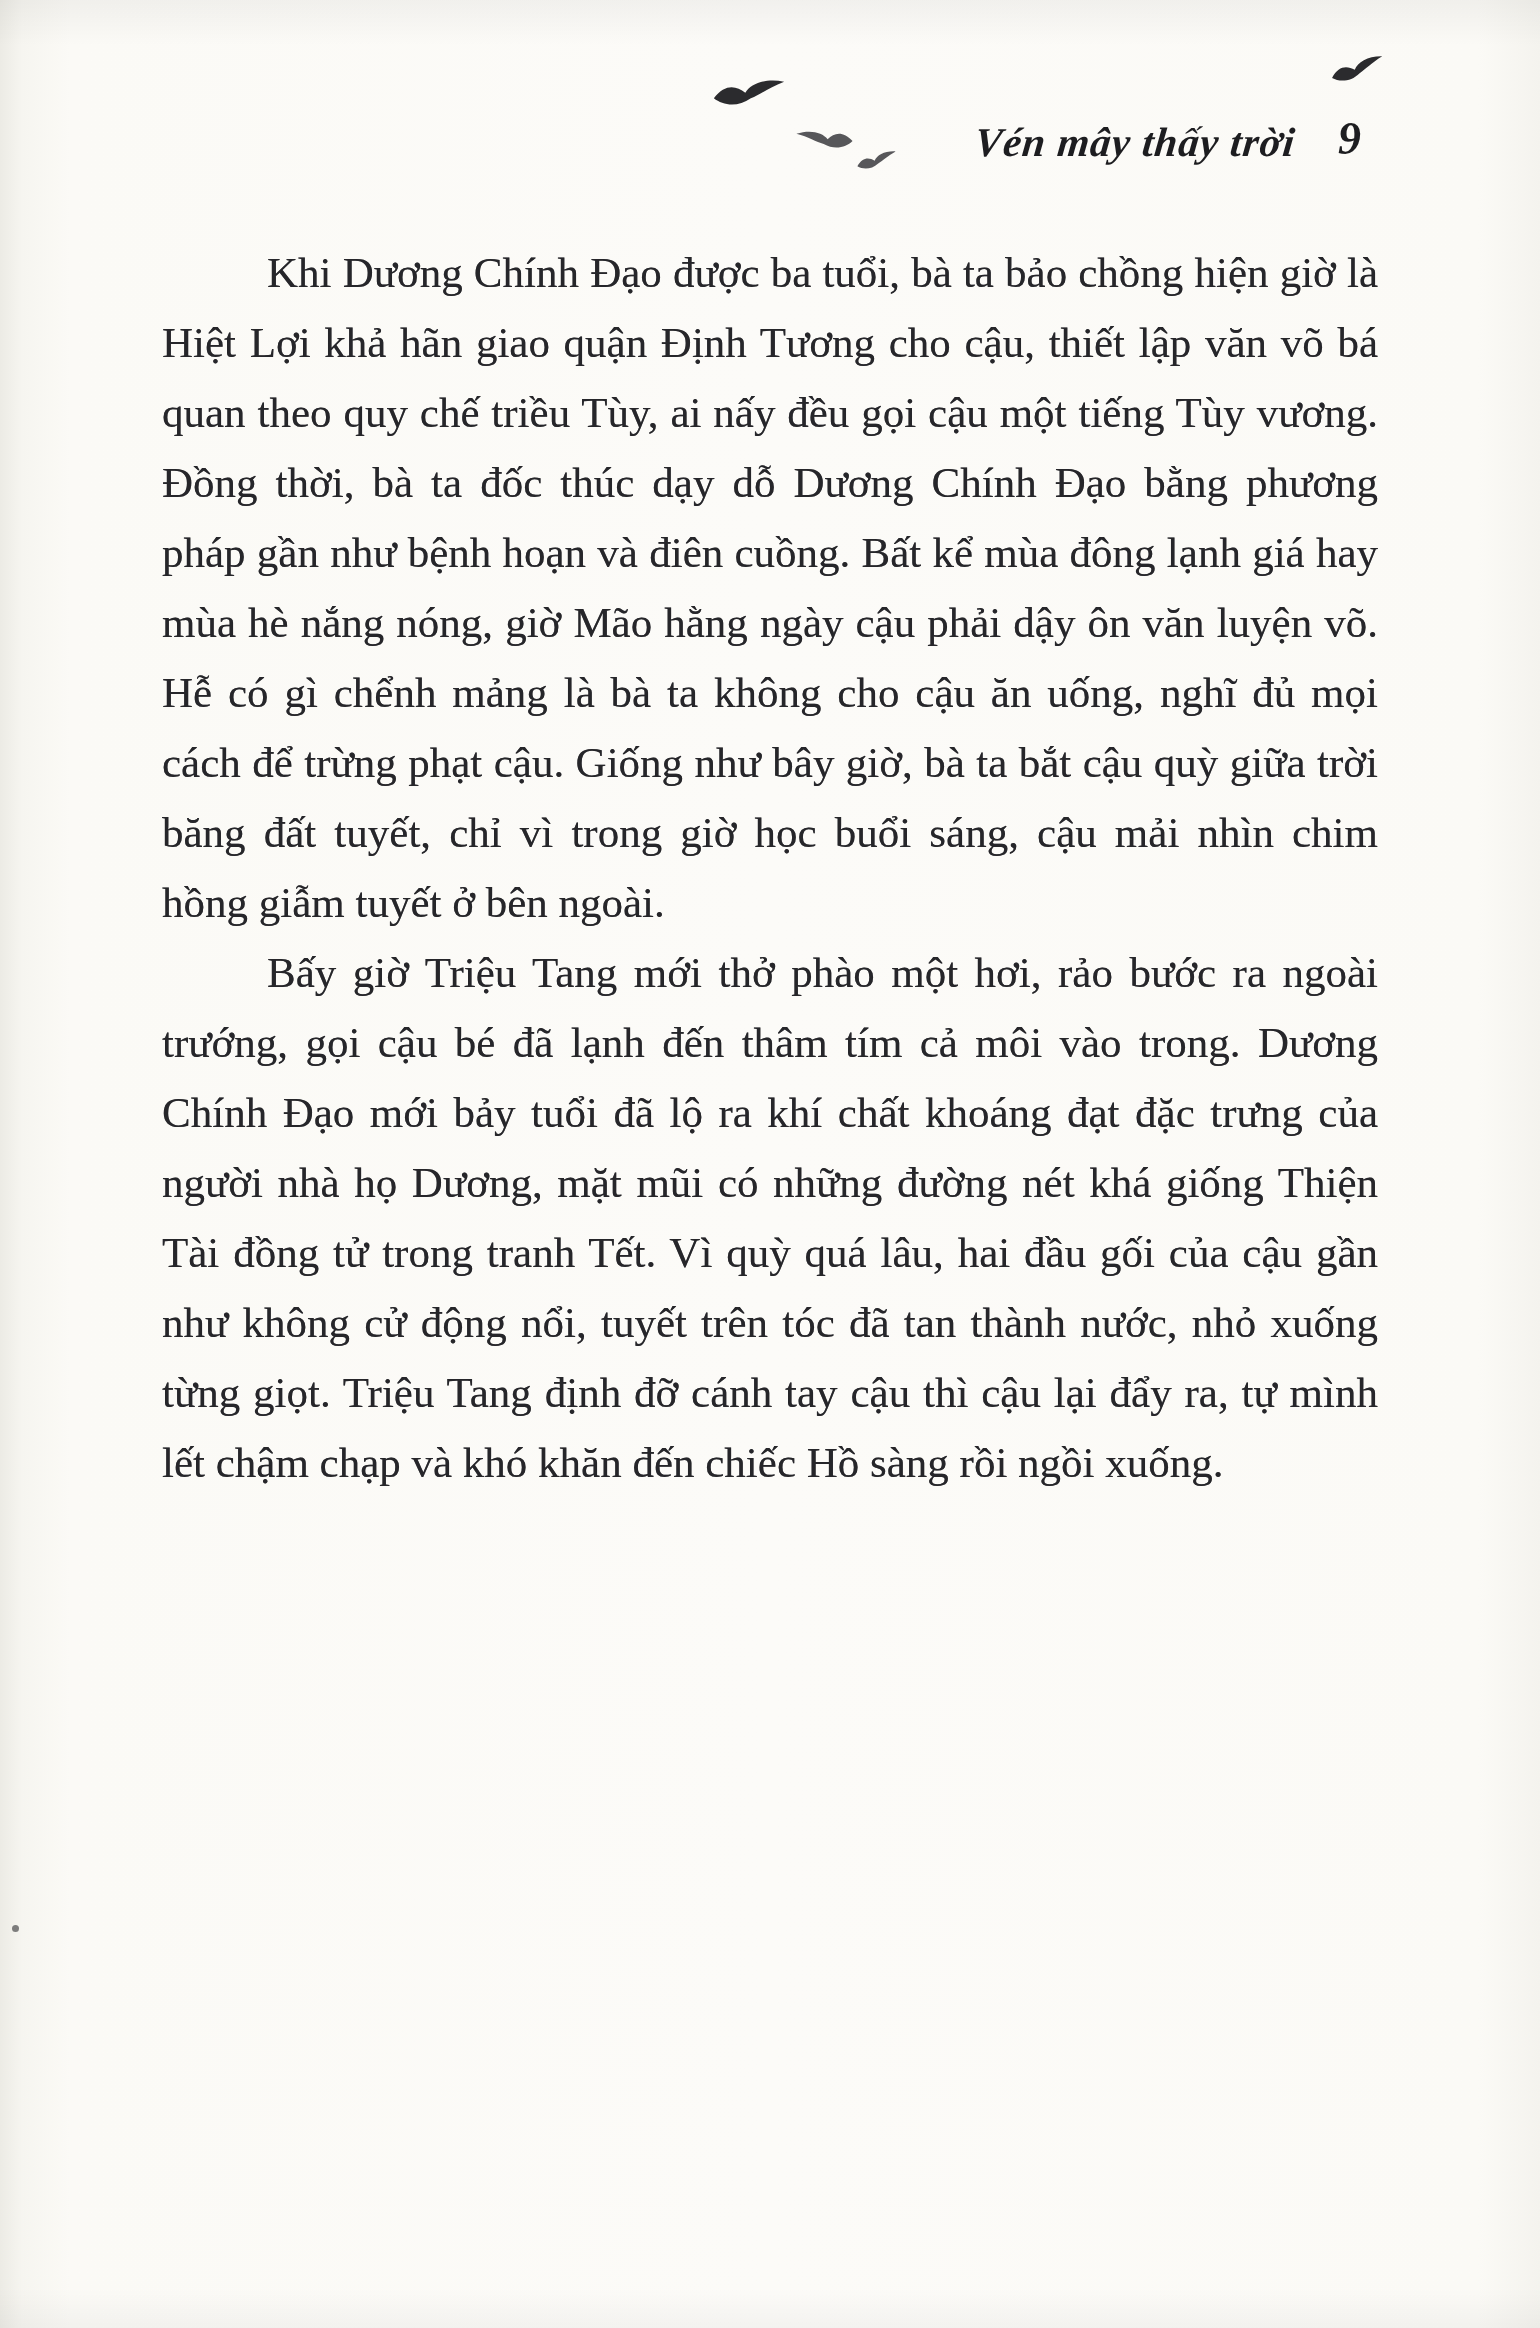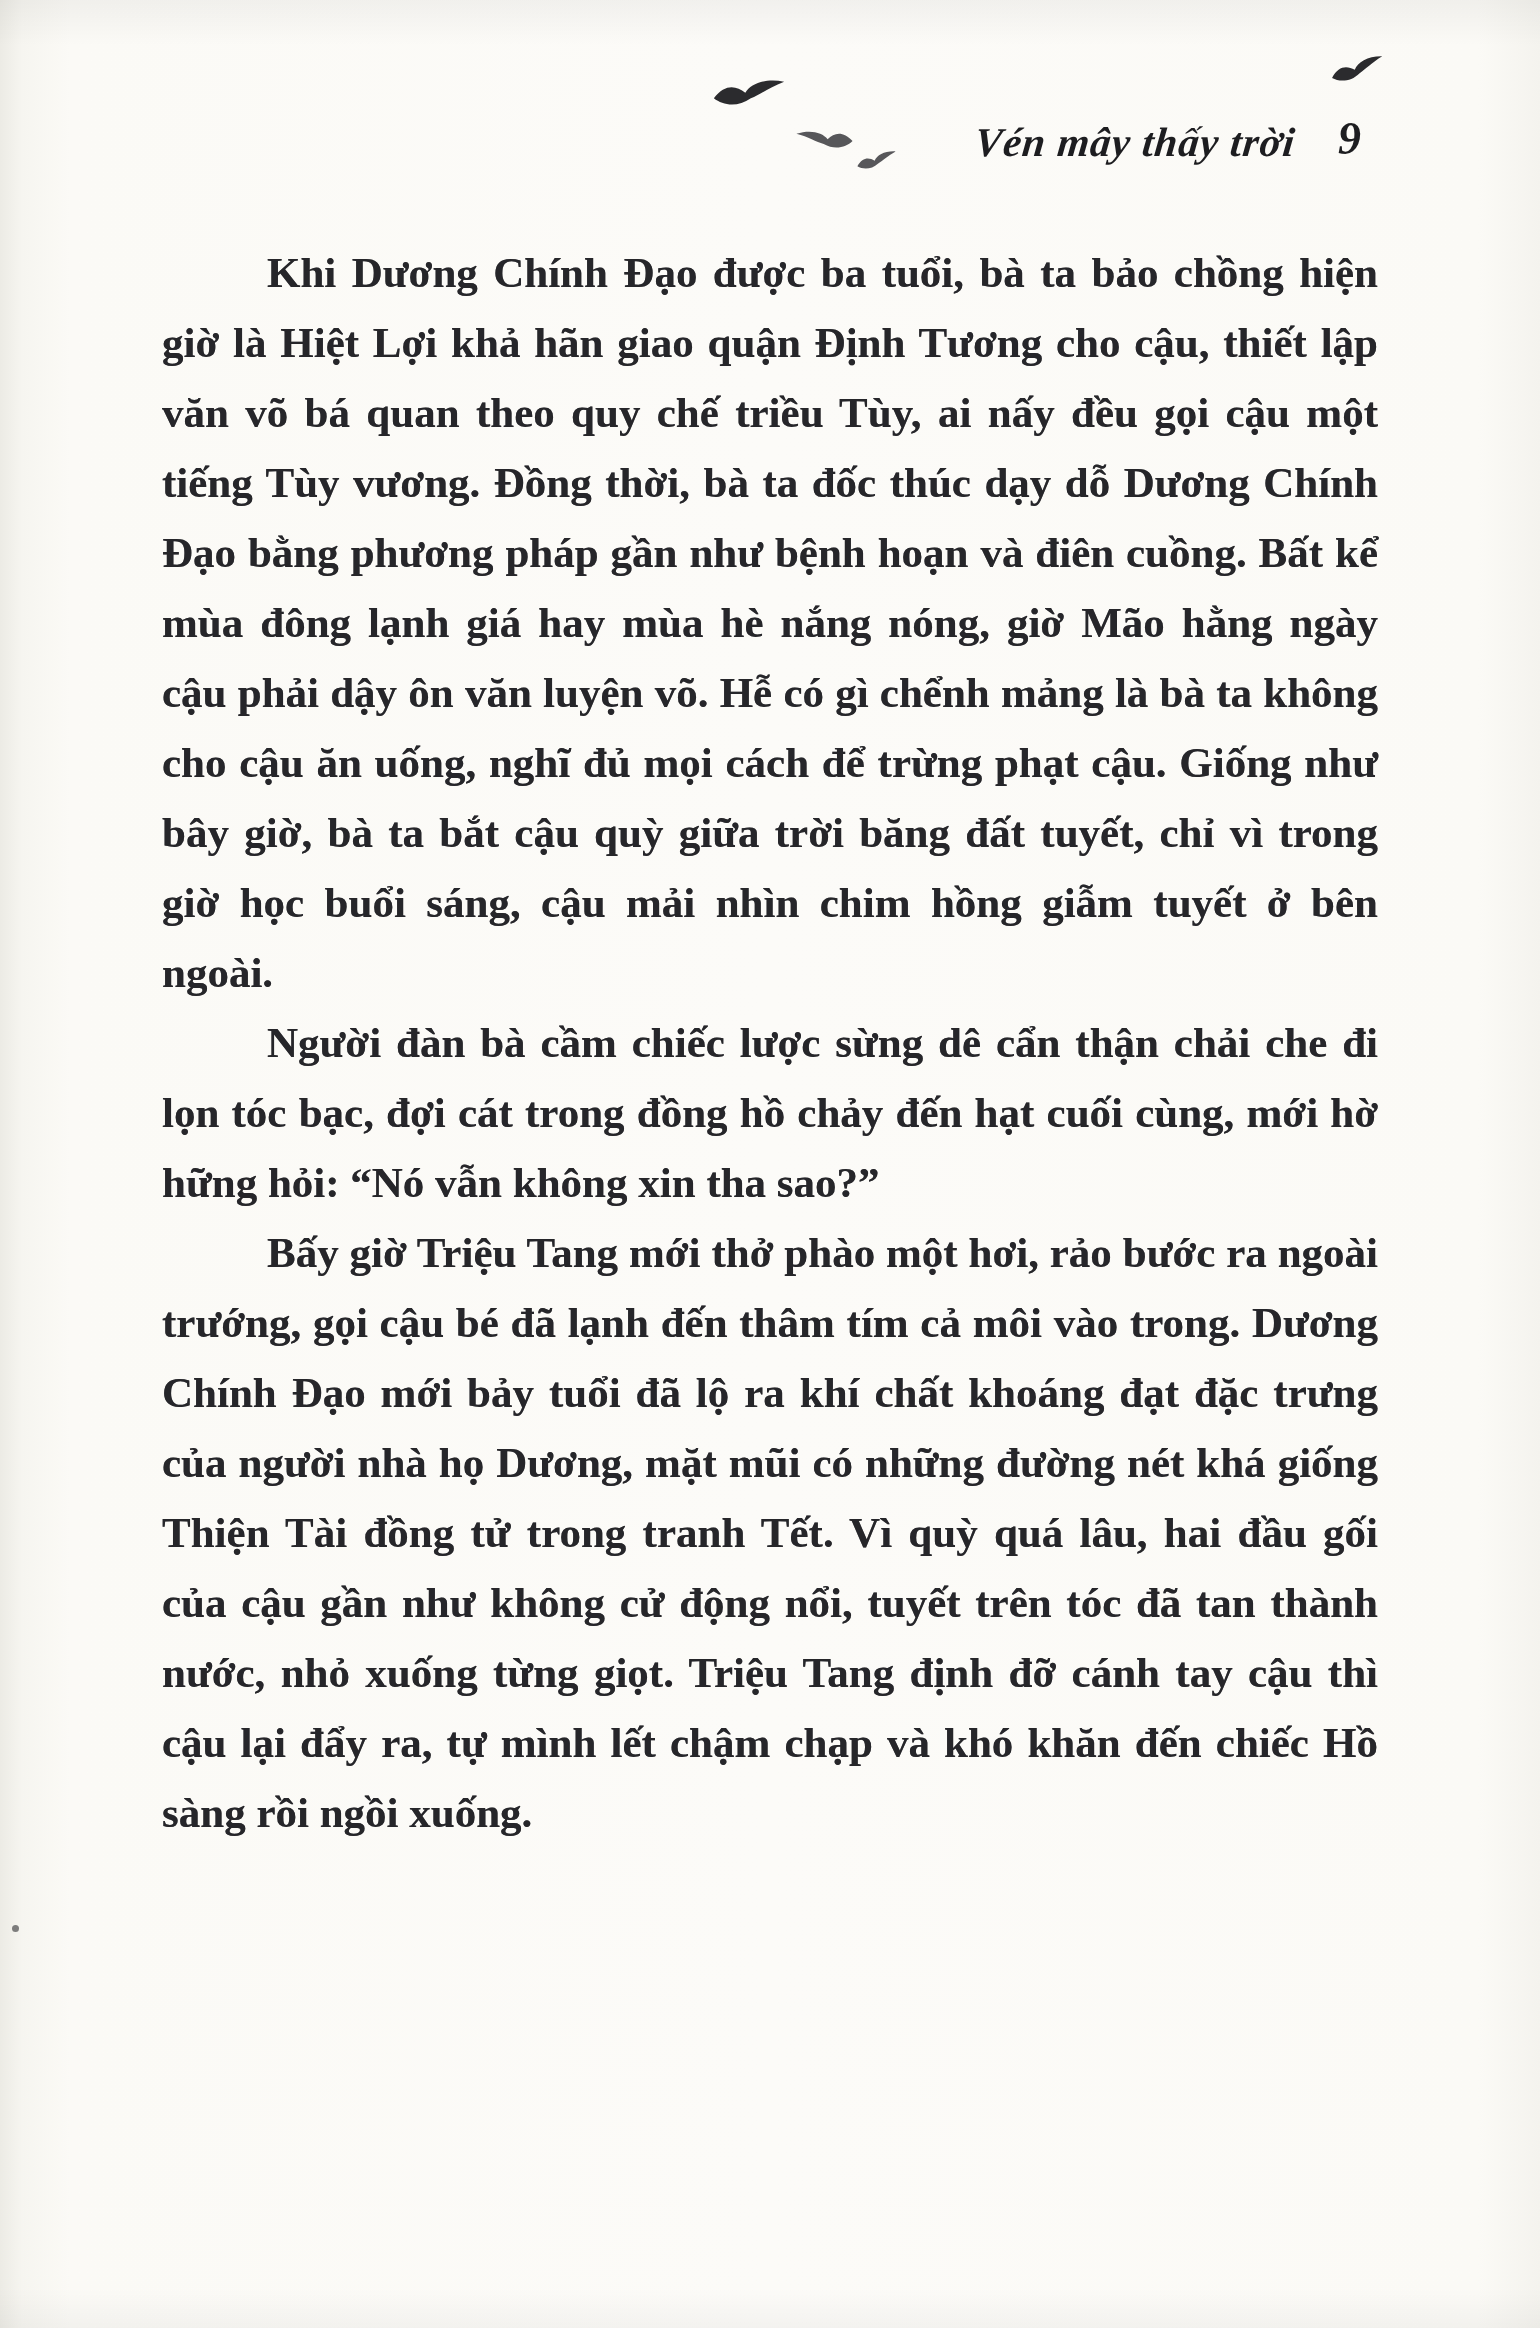--- a/index.html
+++ b/index.html
@@ -63,21 +63,20 @@
   }
   .body-text {
     position: absolute;
     top: 238px;
     left: 162px;
     width: 1216px;
     font-size: 43px;
     line-height: 70px;
     text-align: justify;
     text-shadow: 0 0 0.6px rgba(20,20,25,0.55);
-    font-weight: bold;
   }
   .body-text p {
     margin: 0;
     text-indent: 105px;
   }
   .speck {
     position: absolute;
     width: 7px;
     height: 7px;
     border-radius: 50%;
@@ -109,19 +108,18 @@
     <svg viewBox="0 0 40 20" xmlns="http://www.w3.org/2000/svg">
       <path d="M1 11 C7 3 13 4 18 8 C21 3 29 0 39 2 C31 5 26 9 21 11 C14 16 6 15 1 11 Z"></path>
     </svg>
   </div>
 
   <span class="running-title">Vén mây thấy trời</span>
   <span class="page-number">9</span>
 
   <div class="body-text">
     <p>Khi Dương Chính Đạo được ba tuổi, bà ta bảo chồng hiện giờ là Hiệt Lợi khả hãn giao quận Định Tương cho cậu, thiết lập văn võ bá quan theo quy chế triều Tùy, ai nấy đều gọi cậu một tiếng Tùy vương. Đồng thời, bà ta đốc thúc dạy dỗ Dương Chính Đạo bằng phương pháp gần như bệnh hoạn và điên cuồng. Bất kể mùa đông lạnh giá hay mùa hè nắng nóng, giờ Mão hằng ngày cậu phải dậy ôn văn luyện võ. Hễ có gì chểnh mảng là bà ta không cho cậu ăn uống, nghĩ đủ mọi cách để trừng phạt cậu. Giống như bây giờ, bà ta bắt cậu quỳ giữa trời băng đất tuyết, chỉ vì trong giờ học buổi sáng, cậu mải nhìn chim hồng giẫm tuyết ở bên ngoài.</p>
-    <p>Người đàn bà cầm chiếc lược sừng dê cẩn thận chải che đi lọn tóc bạc, đợi cát trong đồng hồ chảy đến hạt cuối cùng, mới hờ hững hỏi: “Nó vẫn không xin tha sao?”</p>
     <p>Bấy giờ Triệu Tang mới thở phào một hơi, rảo bước ra ngoài trướng, gọi cậu bé đã lạnh đến thâm tím cả môi vào trong. Dương Chính Đạo mới bảy tuổi đã lộ ra khí chất khoáng đạt đặc trưng của người nhà họ Dương, mặt mũi có những đường nét khá giống Thiện Tài đồng tử trong tranh Tết. Vì quỳ quá lâu, hai đầu gối của cậu gần như không cử động nổi, tuyết trên tóc đã tan thành nước, nhỏ xuống từng giọt. Triệu Tang định đỡ cánh tay cậu thì cậu lại đẩy ra, tự mình lết chậm chạp và khó khăn đến chiếc Hồ sàng rồi ngồi xuống.</p>
   </div>
 
   <div class="speck" style="left:12px; top:1925px;"></div>
 
 </div>
 
 </body></html>

